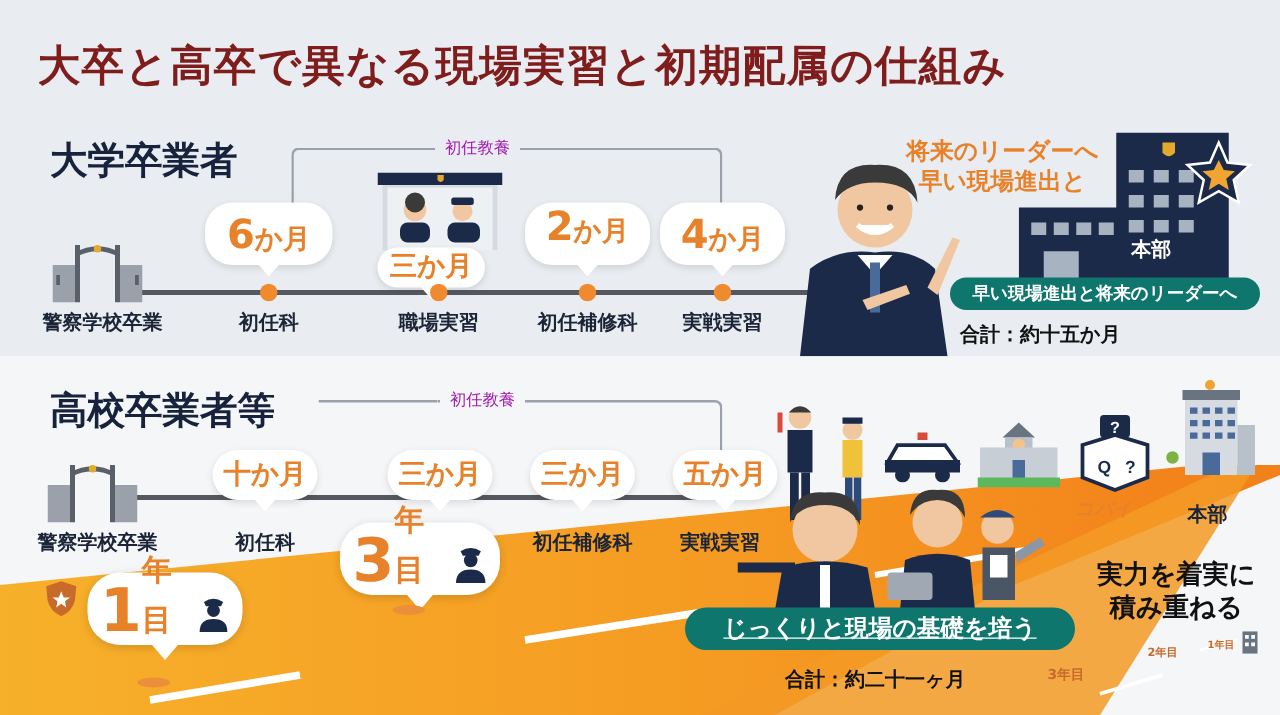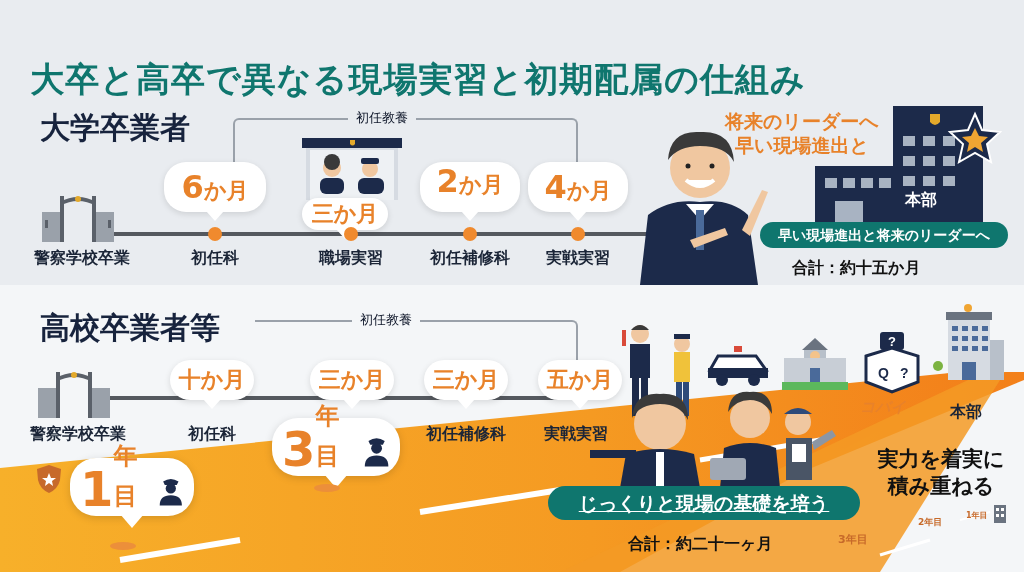--- a/index.html
+++ b/index.html
@@ -1,24 +1,24 @@
 <!DOCTYPE html>
 <html><head>
 <meta charset="utf-8">
 <style>
   * { box-sizing: border-box; margin: 0; padding: 0; }
   html, body { width: 1024px; height: 572px; overflow: hidden; }
   body { font-family: "DejaVu Sans", "Liberation Sans", sans-serif; background: #eceef2; position: relative; color: #1b2537; }
   .abs { position: absolute; }
   .top-band { left: 0; top: 0; width: 1024px; height: 285px; background: #e9ecf0; }
   .bottom-band { left: 0; top: 285px; width: 1024px; height: 287px; background: #f4f6f8; }
-  .main-title { left: 0; top: 30px; width: 836px; text-align: center; font-size: 34px; font-weight: bold; color: #0f766e; letter-spacing: 1px; margin-top: 27px; }
+  .main-title { left: 0; top: 30px; width: 836px; text-align: center; font-size: 34px; font-weight: bold; color: #7f1d1d; letter-spacing: 1px; }
   .sec-title { font-size: 30px; font-weight: bold; color: #17233d; }
   .bracket { border: 2px solid #9aa1aa; border-bottom: none; border-radius: 6px 6px 0 0; }
-  .bracket-label { font-size: 13px; color: #0f172a; background: #e9ecf0; padding: 0 8px; }
+  .bracket-label { font-size: 13px; color: #a21caf; background: #e9ecf0; padding: 0 8px; }
   .bracket-label.b { background: #f4f6f8; }
   .timeline { height: 4px; background: #55595f; }
   .dot { width: 14px; height: 14px; border-radius: 50%; background: #f08a2e; }
   .bubble { background: #fff; border-radius: 22px; box-shadow: 0 2px 6px rgba(0,0,0,0.12); text-align: center; color: #e8822a; font-weight: bold; }
   .bubble::after { content: ""; position: absolute; left: 50%; bottom: -9px; margin-left: -9px; border-left: 9px solid transparent; border-right: 9px solid transparent; border-top: 10px solid #fff; }
   .bubble .big { font-size: 32px; }
   .bubble .small { font-size: 22px; }
   .stage-label { font-size: 16px; font-weight: bold; color: #1b2537; text-align: center; width: 140px; }
   .gate { width: 72px; height: 50px; }
   .pill { background: #0f766e; color: #fff; border-radius: 16px; font-weight: bold; text-align: center; }
@@ -147,21 +147,21 @@
       <rect x="46" y="72" width="12" height="10"></rect>
       <rect x="64" y="72" width="12" height="10"></rect>
     <rect x="20" y="95" width="28" height="25"></rect>
   </g>
   <polygon points="160,8 167,24 185,26 172,38 176,56 160,47 144,56 148,38 135,26 153,24" fill="#1c2a4a" stroke="#fff" stroke-width="2"></polygon>
   <polygon points="160,22 164,30 173,31 166,37 168,46 160,41 152,46 154,37 147,31 156,30" fill="#f0a532"></polygon>
 </svg>
 <div class="abs" style="left:905px; top:190px; font-size:16px; font-weight:bold; color:#fff;">本部</div>
 
 <div class="abs pill" style="left:760px; top:222px; width:248px; height:26px; line-height:26px; font-size:14px;">早い現場進出と将来のリーダーへ</div>
-<div class="abs total" style="left:792px; top:258px;">合計：約十五か月</div>
+<div class="abs total" style="left:768px; top:258px;">合計：約十五か月</div>
 
 <div class="abs sec-title" style="left:40px; top:308px;">高校卒業者等</div>
 
 <div class="abs" style="left:255px; top:320px; width:95px; height:2px; background:#9aa1aa;"></div>
 <div class="abs bracket" style="left:350px; top:320px; width:228px; height:55px; border-left:none; border-radius:0 6px 0 0;"></div>
 <div class="abs bracket-label b" style="left:352px; top:311px;">初任教養</div>
 
 <div class="abs timeline" style="left:95px; top:396px; width:490px;"></div>
 
 <svg class="abs gate" style="left:38px; top:368px;" viewBox="0 0 72 50">

